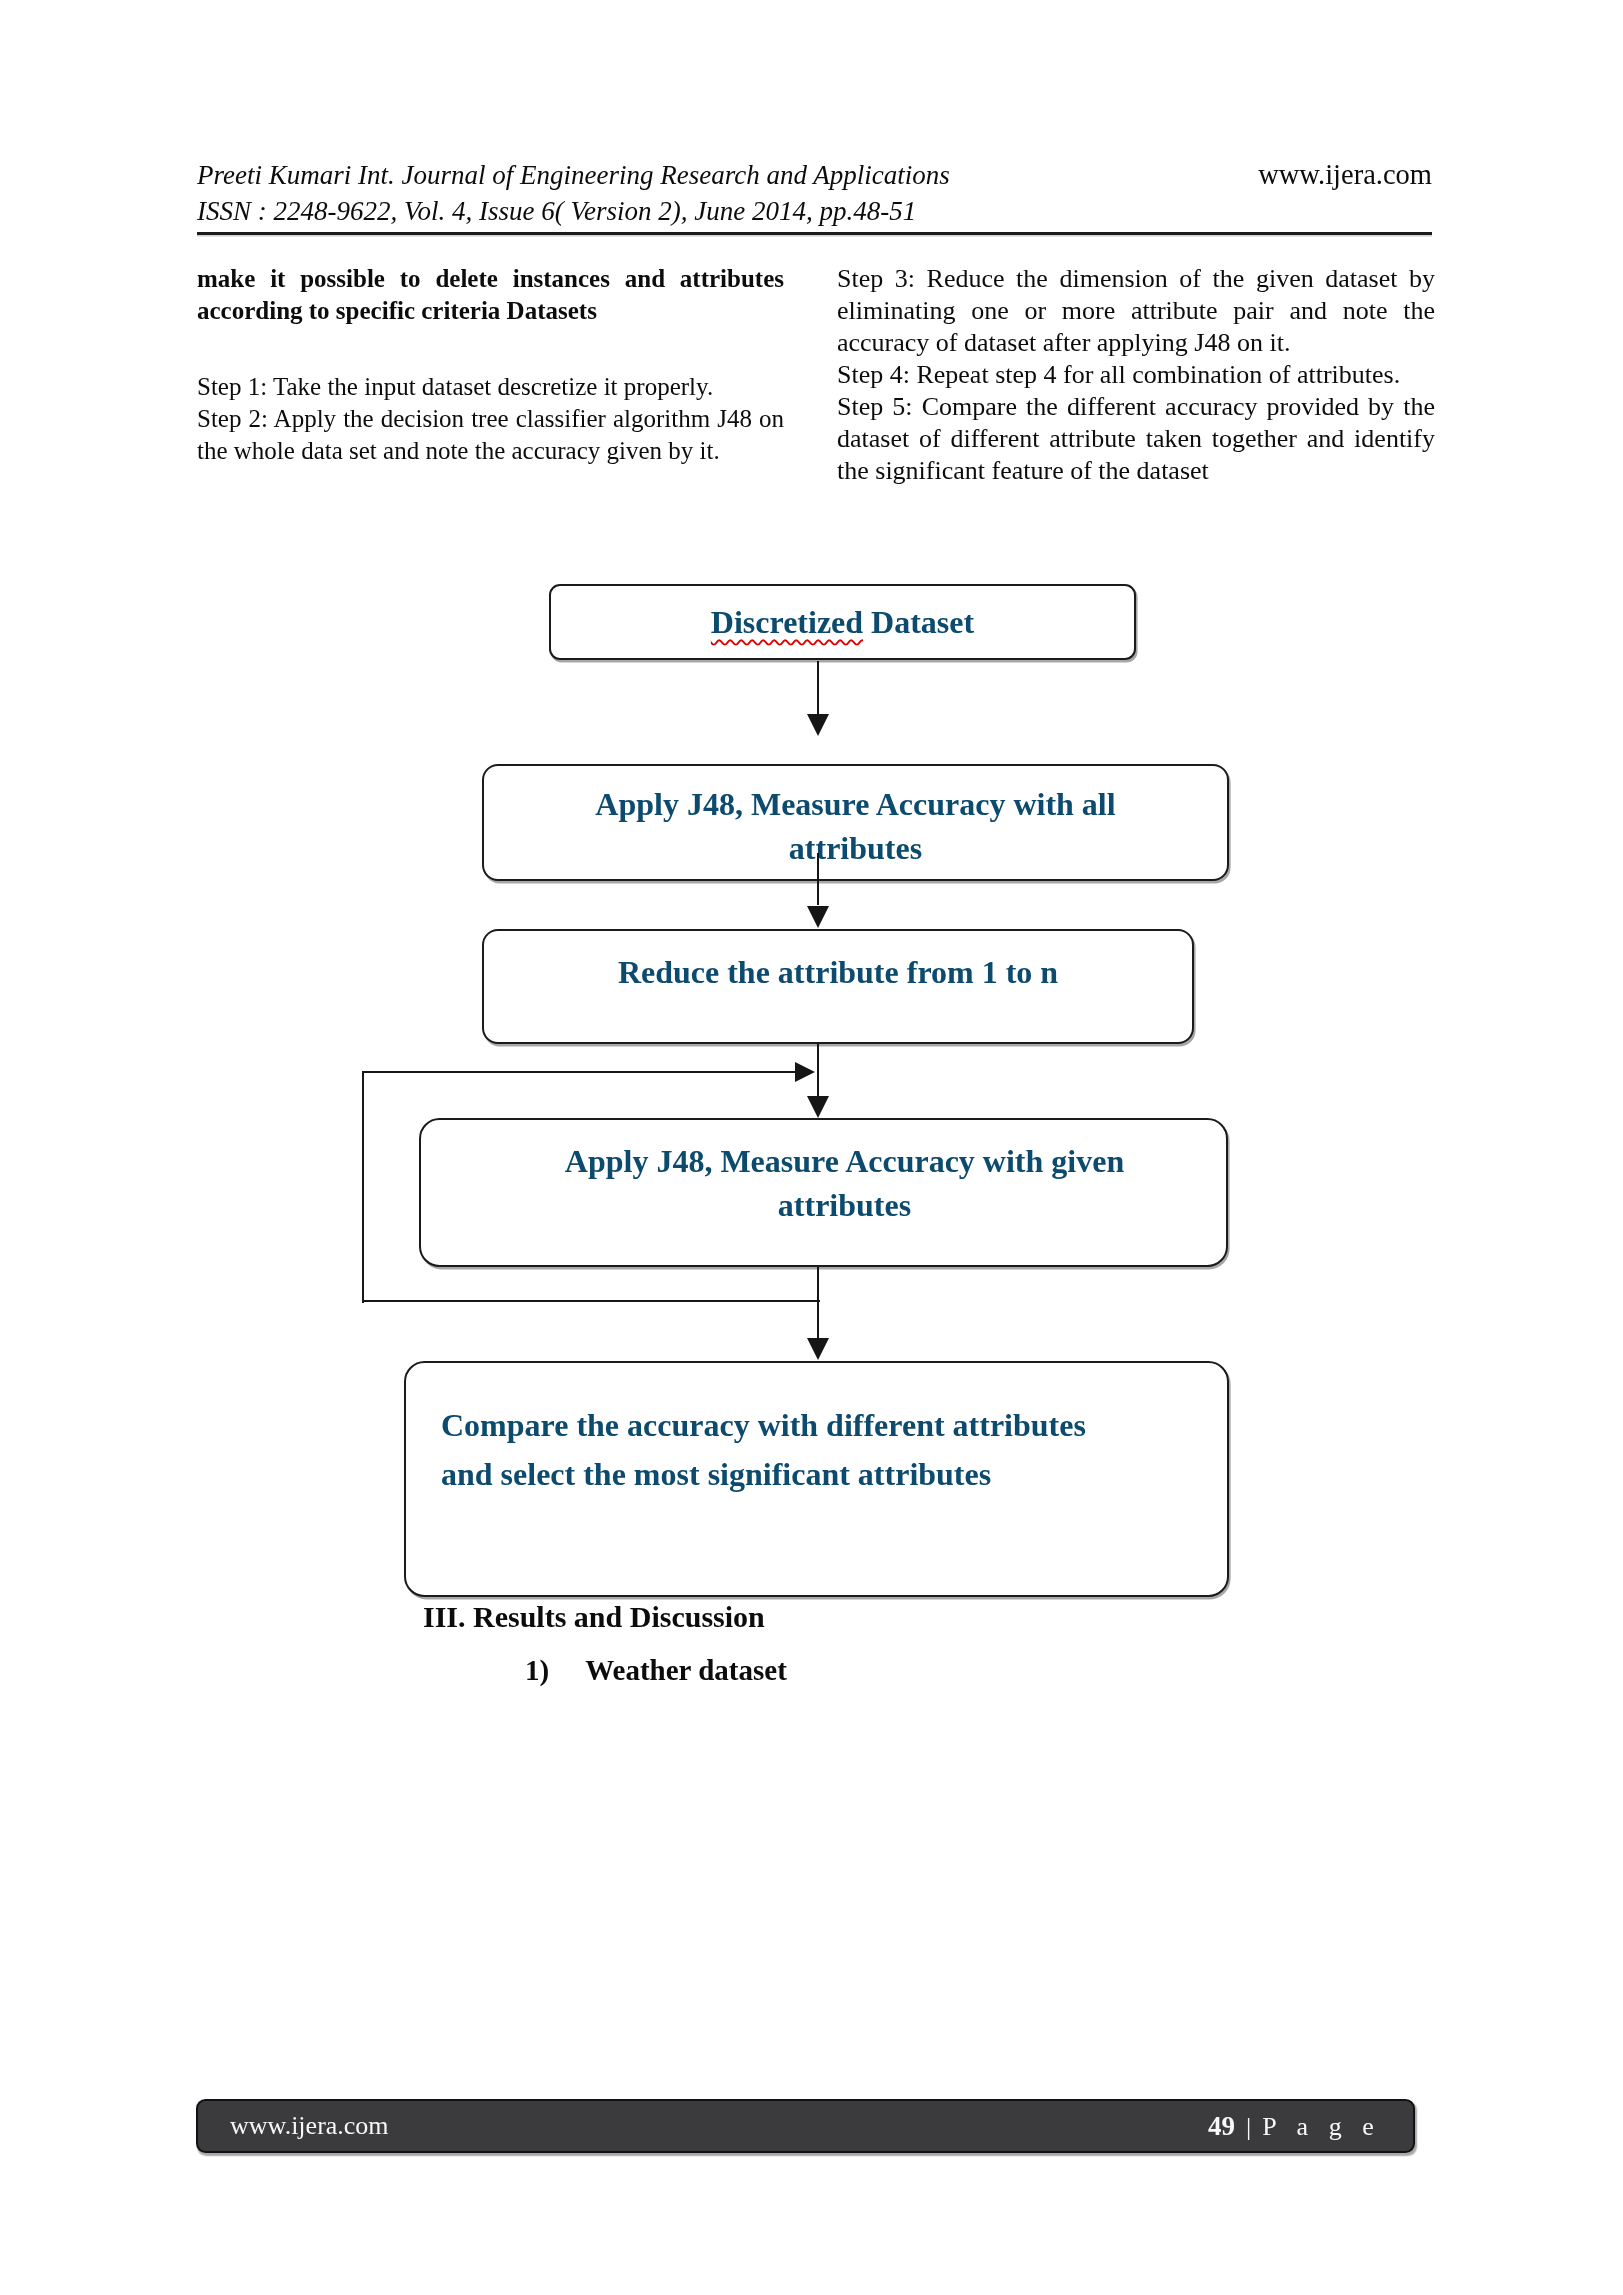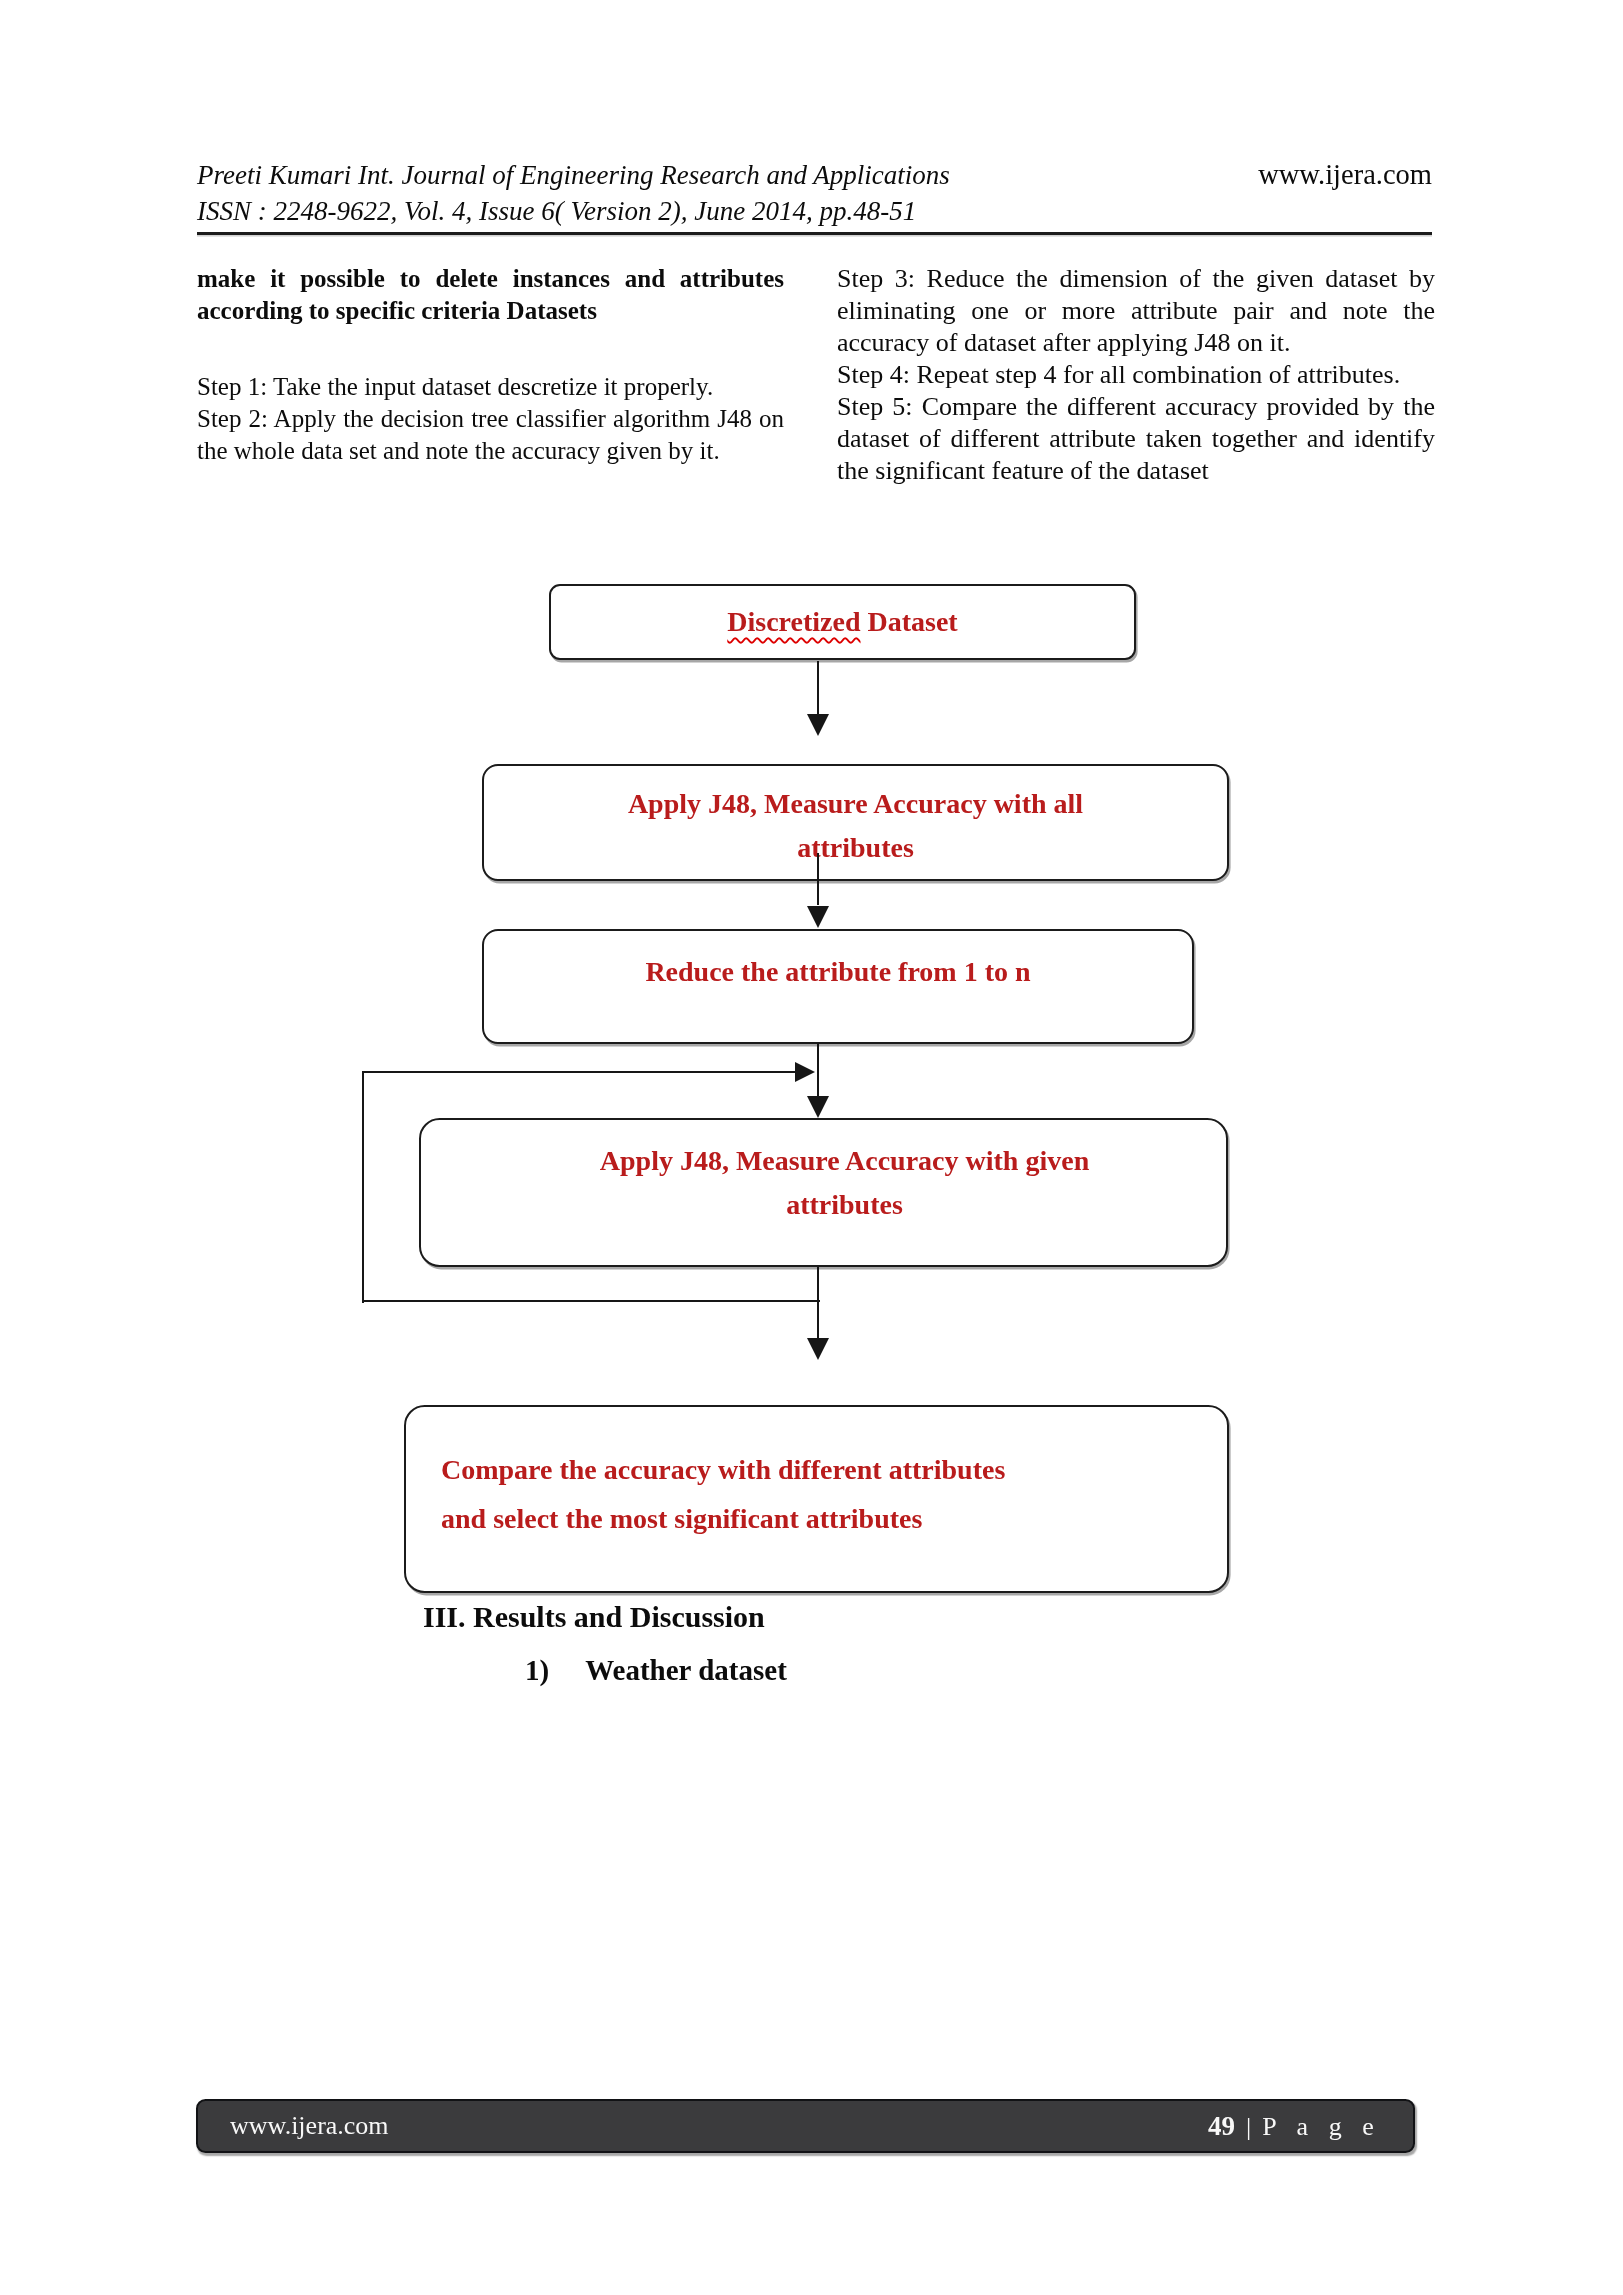--- a/index.html
+++ b/index.html
@@ -20,29 +20,29 @@
   
   .col{position:absolute;top:263px;font-size:25px;line-height:32px;text-align:justify;}
   .col p{margin:0;}
   .col-left{left:197px;width:587px;}
   .col-right{left:837px;width:598px;font-size:26px;}
   .col-left .gap{margin-bottom:44px;font-weight:bold;}
   
   .fbox{
     position:absolute;box-sizing:border-box;
     border:2.4px solid #1b1b1b;border-radius:16px;background:#ffffff;
-    font-weight:bold;font-size:28px;text-align:center;color:#b91c1c;
+    font-weight:bold;font-size:32px;text-align:center;color:#0c4a6e;
     box-shadow:1.6px 2.4px 0 rgba(60,60,60,0.45);
   }
   .fbox .bline{display:block;}
   .box1{left:549px;top:584px;width:587px;height:76px;border-radius:11px;display:flex;align-items:center;justify-content:center;}
   .box2{left:482px;top:736px;width:747px;height:117px;padding-top:16px;line-height:44px;margin-top:28px;}
   .box3{left:482px;top:929px;width:712px;height:115px;padding-top:19px;line-height:44px;}
   .box4{left:419px;top:1118px;width:809px;height:149px;padding-top:19px;line-height:44px;border-radius:20.6px;padding-left:42px;}
-  .box5{left:404px;top:1361px;width:825px;height:188px;padding:38px 24px 0 35px;text-align:left;line-height:49px;border-radius:20.6px;margin-top:44px;}
+  .box5{left:404px;top:1361px;width:825px;height:236px;padding:38px 24px 0 35px;text-align:left;line-height:49px;border-radius:20.6px;}
   .misspelled{
     text-decoration-line:underline;
     text-decoration-style:wavy;
     text-decoration-thickness:2.4px;
     text-underline-offset:6.3px;
     text-decoration-skip-ink:none;
   }
   .vline{position:absolute;width:2.4px;background:#161616;}
   .hline{position:absolute;height:2.4px;background:#161616;}
   .ah-down{position:absolute;width:0;height:0;border-left:11px solid transparent;border-right:11px solid transparent;border-top:22px solid #161616;}

